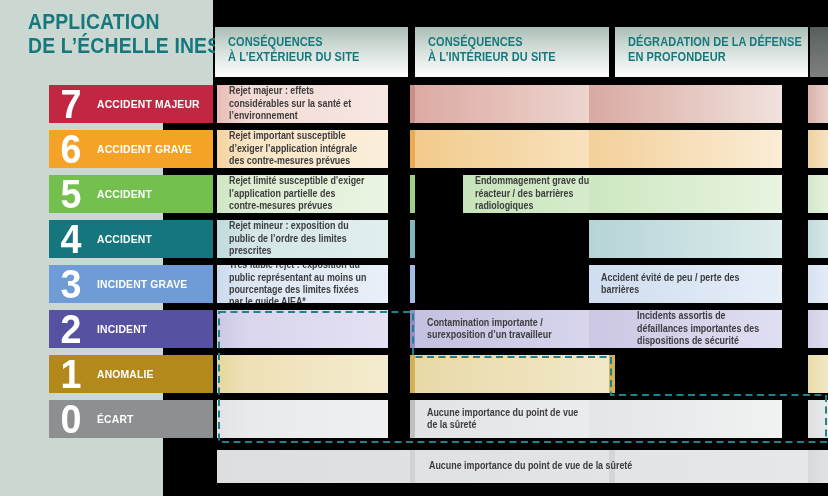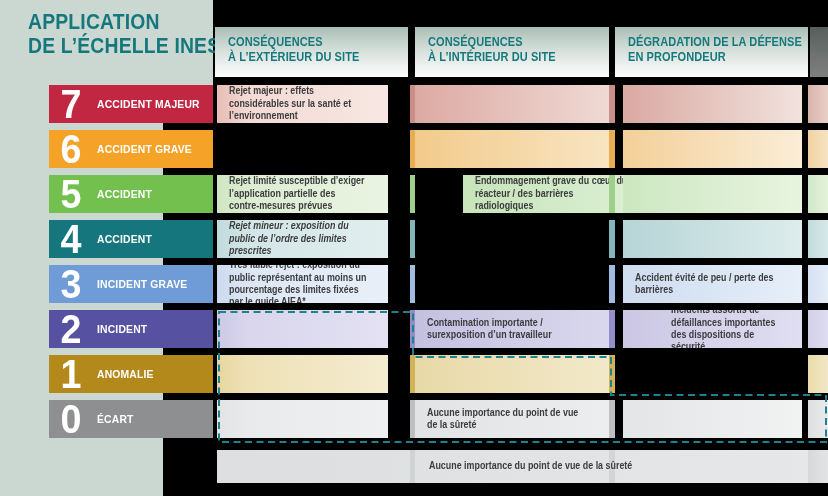--- a/index.html
+++ b/index.html
@@ -34,21 +34,21 @@
        transform-origin:center;white-space:nowrap;}
 
   .cell{position:absolute;top:0;height:100%;display:flex;align-items:center;box-sizing:border-box;
         padding-left:12px;padding-right:4px;overflow:hidden;}
   .ctext{font-size:10px;font-weight:700;color:#3c3c3e;line-height:1.24;width:112%;
         transform:scaleX(0.89);transform-origin:left center;}
   .c1{left:217px;width:171px;}
   .s1{position:absolute;top:0;height:100%;left:410px;width:5px;}
   .c2{left:415px;width:194px;}
   .s2{position:absolute;top:0;height:100%;left:609px;width:6px;}
-  .c3{left:623px;width:179px;}
+  .c3{left:589px;width:193px;}
   .strip{position:absolute;top:0;height:100%;left:808px;width:20px;}
 
   
   .r7 .c1{background:linear-gradient(90deg,#e7bcb5 0,#f3dad5 18%,#f7e7e2 100%);}
   .r7 .s1,.r7 .s2{background:#c98f88;}
   .r7 .c2{background:linear-gradient(90deg,#dcaaa3,#efd9d4);}
   .r7 .c3{background:linear-gradient(90deg,#d9a9a2,#f1e2dd);}
   .r7 .strip{background:linear-gradient(90deg,#d9b3ab,#e8d0c9);}
 
   .r6 .c1{background:linear-gradient(90deg,#f3d3a0 0,#f8e5c4 18%,#fbefdc 100%);}
@@ -56,21 +56,21 @@
   .r6 .c2{background:linear-gradient(90deg,#f2cb8c,#f8e4c2);}
   .r6 .c3{background:linear-gradient(90deg,#f3d099,#faedd7);}
   .r6 .strip{background:linear-gradient(90deg,#f0d2a2,#f6e3c2);}
 
   .r5 .c1{background:linear-gradient(90deg,#cfe6c2 0,#dcedd2 18%,#eaf4e3 100%);}
   .r5 .s1,.r5 .s2{background:#a0cf89;}
   .r5 .c2{background:linear-gradient(90deg,#c7e4ba,#def0d6);margin-left:48px;}
   .r5 .c3{background:linear-gradient(90deg,#cde7c1,#e8f4e0);}
   .r5 .strip{background:linear-gradient(90deg,#d2e8c8,#e3f1db);}
 
-  .r4 .c1{background:linear-gradient(90deg,#c0dadc 0,#d3e6e7 18%,#e1eeee 100%);font-style:italic;}
+  .r4 .c1{background:linear-gradient(90deg,#c0dadc 0,#d3e6e7 18%,#e1eeee 100%);}
   .r4 .s1,.r4 .s2{background:#83b6ba;}
   .r4 .c2{background:linear-gradient(90deg,#aed0d3,#d0e4e5);}
   .r4 .c3{background:linear-gradient(90deg,#b6d4d6,#ddecec);}
   .r4 .strip{background:linear-gradient(90deg,#c1dbdc,#d7e8e9);}
 
   .r3 .c1{background:linear-gradient(90deg,#ccdaee 0,#dde7f4 18%,#e8eff8 100%);}
   .r3 .s1,.r3 .s2{background:#a2bbe1;}
   .r3 .c2{background:linear-gradient(90deg,#c9d9ee,#e0e9f6);}
   .r3 .c3{background:linear-gradient(90deg,#cfddf0,#e6eef8);}
   .r3 .strip{background:linear-gradient(90deg,#d6e1f2,#e4ecf7);}
@@ -145,20 +145,23 @@
         <span class="ctext"></span>
       </div>
     <div class="strip"></div>
   </div>
 
   <div class="row r6" style="top:130px">
     <div class="lbl" style="background: rgb(245, 163, 40);">
       <span class="num">6</span>
       <span class="rname">ACCIDENT GRAVE</span>
     </div>
+    <div class="cell c1">
+        <span class="ctext">Rejet important susceptible d’exiger l’application intégrale des contre-mesures prévues</span>
+      </div>
     <div class="s1"></div>
     <div class="cell c2">
         <span class="ctext"></span>
       </div>
     <div class="s2"></div>
     <div class="cell c3">
         <span class="ctext"></span>
       </div>
     <div class="strip"></div>
   </div>

